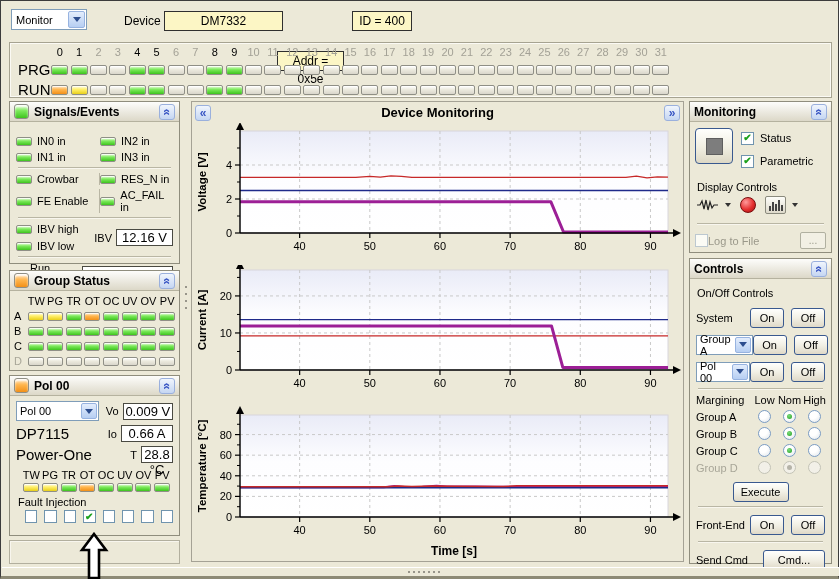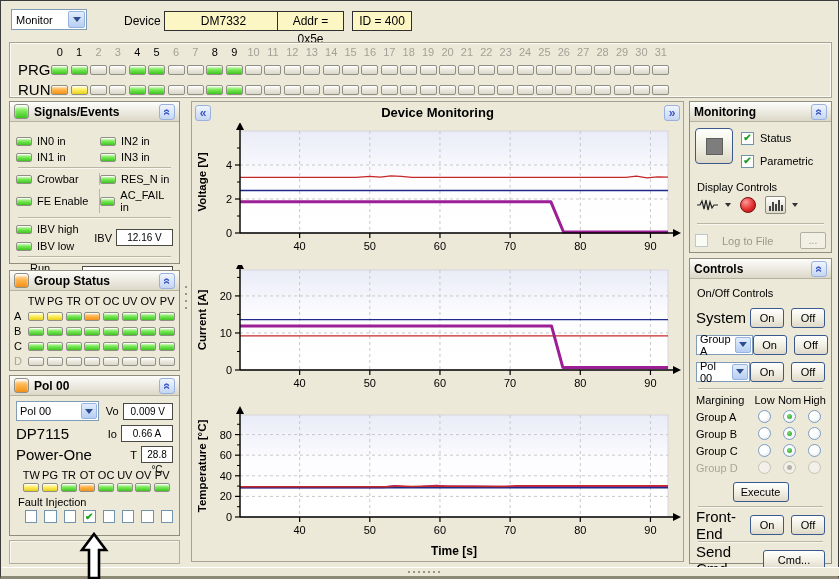--- a/index.html
+++ b/index.html
@@ -15,21 +15,21 @@
   .xp-select { position:absolute; height:21px; background:#fff; border:1px solid #7f9db9; display:flex; align-items:center; }
   .xp-select .txt { flex:1; padding:0 4px; font-size:11px; }
   .xp-select .btn { width:17px; height:17px; margin:1px; border:1px solid #97b3e0; border-radius:2px;
     background:linear-gradient(180deg,#e3edfc,#b6cef2); display:flex; align-items:center; justify-content:center; }
   .xp-select .btn .tri { width:0; height:0; border-left:4px solid transparent; border-right:4px solid transparent; border-top:5px solid #2c4d8e; }
   #mode-select { left:10px; top:8px; width:76px; }
   #device-label { position:absolute; left:123px; top:13px; font-size:12px; }
   .yellowbox { position:absolute; top:10px; height:20px; line-height:18px; text-align:center;
     background:#fcf6c5; border:1px solid #2f2f2f; font-size:12px; }
   #device-name { left:163px; width:119px; }
-  #addr-box { left:276px; width:67px; }
+  #addr-box { left:276px; width:67px;margin-top:40px; }
   #id-box { left:351px; width:60px; }
 
   
   #prgrun-box { position:absolute; left:8px; top:41px; width:823px; height:56px;
     border:1px solid #a6a391; box-shadow:inset 1px 1px 0 #fbfaf4, inset -1px -1px 0 #fbfaf4; }
   #prgrun-grid { position:absolute; left:8px; top:3px; display:grid;
     grid-template-columns:32px repeat(32,19.4px); row-gap:3px; align-items:center; justify-items:center; }
   #prgrun-grid .rowlabel { justify-self:start; font-size:15px; }
   #prgrun-grid .colnum { font-size:11px; }
   .colnum.inactive { color:#a3a196; }
@@ -48,21 +48,21 @@
   
   .panel { position:absolute; background:#ece9d8; border:1px solid #8f8d7d; }
   .panel-header { height:20px; display:flex; align-items:center; gap:5px; padding:0 4px;
     background:linear-gradient(180deg,#fdfdfb,#dcd8c8); border-bottom:1px solid #b5b29f;
     font-weight:bold; font-size:12px; }
   .chev-btn { margin-left:auto; width:16px; height:16px; border:1px solid #9ab0dd; border-radius:3px;
     background:linear-gradient(180deg,#f0f5fd,#c5d6f2); color:#3a57c4;
     display:flex; align-items:center; justify-content:center; font-weight:bold; font-size:12px; }
   .chev-up { display:inline-block; transform:rotate(90deg); line-height:1; }
   .divider { border-top:1px solid #b9b6a4; border-bottom:1px solid #f8f6ee; margin:4px 2px; }
-  .valbox { background:#fff; border:1px solid #4a4a42; text-align:center; font-size:10px;
+  .valbox { background:#fff; border:1px solid #4a4a42; text-align:center; font-size:13px;
     height:17px; line-height:15px; }
   .ledrow { display:flex; align-items:center; gap:5px; }
 
   #signals-panel { left:8px; top:100px; width:171px; height:163px; }
   #signals-panel .body { padding:5px 6px 0 6px;margin-top:8px; }
   .sig-grid { display:grid; grid-template-columns:84px 1fr; row-gap:4px; }
   .sig-grid.vr > .c1 { border-right:1px solid #b9b6a4; }
   .ibv-flex { display:flex; align-items:center; }
   .ibv-col { display:flex; flex-direction:column; gap:5px; width:84px; }
   .ibv-right { display:flex; align-items:center; gap:4px; }
@@ -120,29 +120,29 @@
   .cb-label { display:flex; align-items:center; gap:6px; height:18px; }
   .cb-col { display:flex; flex-direction:column; gap:5px; padding-top:1px; }
   .dc-label { padding:11px 0 3px 2px; }
   .dc-icons { display:flex; align-items:center; gap:6px; padding-left:2px; }
   .dd-tri { width:0; height:0; border-left:3.5px solid transparent; border-right:3.5px solid transparent; border-top:4px solid #333; }
   #rec-circle { width:16px; height:16px; border-radius:50%; border:1px solid #7a0c0c;
     background:radial-gradient(circle at 35% 30%, #ff9a9a, #e53030 55%, #a01010); margin:0 3px; }
   #hist-btn { width:21px; height:18px; border:1px solid #8a8a7d; border-radius:2px;
     background:linear-gradient(180deg,#fdfdf9,#dedacb); display:flex; align-items:flex-end; justify-content:center; padding:2px; gap:1px; }
   #hist-btn i { display:block; width:2px; background:#444; }
-  .log-row { display:flex; align-items:center; gap:14px; margin-top:7px; color:#9a988a; }
+  .log-row { display:flex; align-items:center; gap:0; margin-top:7px; color:#9a988a; }
   #browse-btn { margin-left:auto; width:26px; height:17px; border:1px solid #b0b0a0; border-radius:2px;
     background:#f2f0e4; color:#9a9a8a; text-align:center; line-height:15px; font-size:10px; }
 
   #controls-panel { left:688px; top:257px; width:143px; height:306px; }
   #controls-panel .body { padding:6px 6px 0 6px; }
   .onoff-title { padding:2px 0 8px 1px; }
   .ctl-row { display:flex; align-items:center; margin-bottom:6px; height:21px; }
-  .ctl-row .lbl { font-size:15px; }
+  .ctl-row .lbl { font-size:11px; }
   .ctl-row .spacer { flex:1; }
   .xp-btn { display:inline-flex; align-items:center; justify-content:center; height:20px; min-width:34px;
     border:1px solid #39598f; border-radius:3px; padding:0 6px; font-size:11px;
     background:linear-gradient(180deg,#fffffd,#f2f0e5 50%,#dfd9c8); }
   .ctl-row .xp-btn + .xp-btn { margin-left:7px;text-align:right; }
   .mini-select { position:relative; width:62px; height:20px; background:#fff; border:1px solid #7f9db9;
     display:flex; align-items:center; }
   .mini-select .txt { flex:1; padding:0 3px; }
   .mini-select .btn { width:16px; height:16px; margin:1px; border:1px solid #97b3e0; border-radius:2px;
     background:linear-gradient(180deg,#e3edfc,#b6cef2); display:flex; align-items:center; justify-content:center; }

